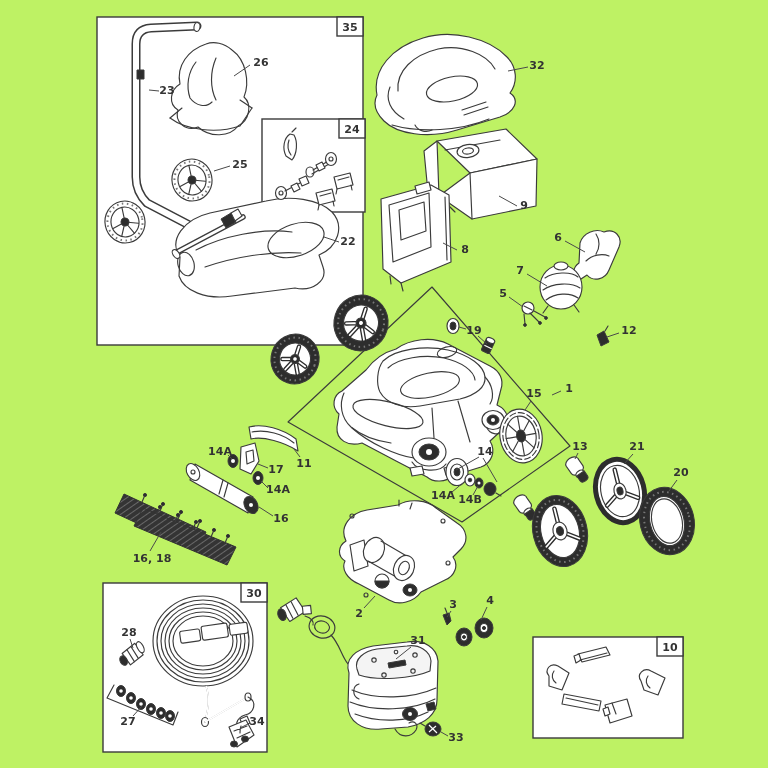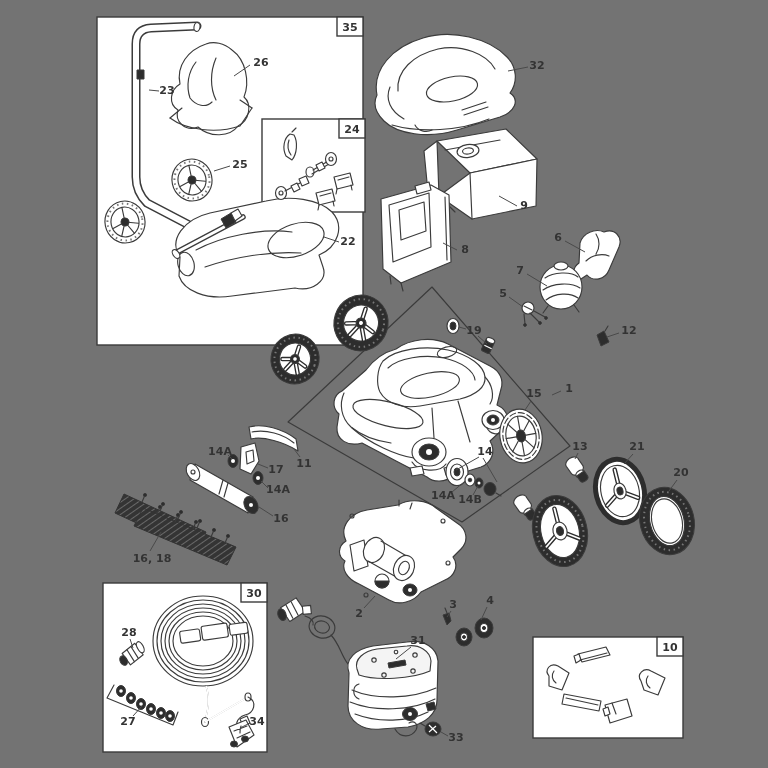--- a/index.html
+++ b/index.html
@@ -1,16 +1,16 @@
 <!DOCTYPE html>
 <html><head>
 <meta charset="utf-8">
 <style>
   html,body{margin:0;padding:0;background:#fff;}
-  #canvas{position:relative;width:768px;height:768px;background:#737373;overflow:hidden;}
+  #canvas{position:relative;width:768px;height:768px;background:#bef264;overflow:hidden;}
   svg{display:block;}
   .s{stroke:#3b3b3b;stroke-width:1.15;fill:none;stroke-linecap:round;stroke-linejoin:round;}
   .w{stroke:#3b3b3b;stroke-width:1.15;fill:#ffffff;stroke-linejoin:round;}
   .wl{stroke:#3b3b3b;stroke-width:1.15;fill:#f4f4f4;stroke-linejoin:round;}
   .d{stroke:#3b3b3b;stroke-width:1;fill:#2d2d2d;stroke-linejoin:round;}
   .box{fill:#ffffff;stroke:#3b3b3b;stroke-width:1.4;}
   .leader{stroke:#4a4a4a;stroke-width:1;}
   .lbl{font-family:"DejaVu Sans","Liberation Sans",sans-serif;font-size:11px;font-weight:bold;fill:#333;text-anchor:middle;dominant-baseline:middle;}
   .spoke-d{stroke:#2d2d2d;stroke-width:4.5;fill:none;stroke-linecap:round;}
   .spoke-w{stroke:#ffffff;stroke-width:1.8;fill:none;stroke-linecap:round;}

